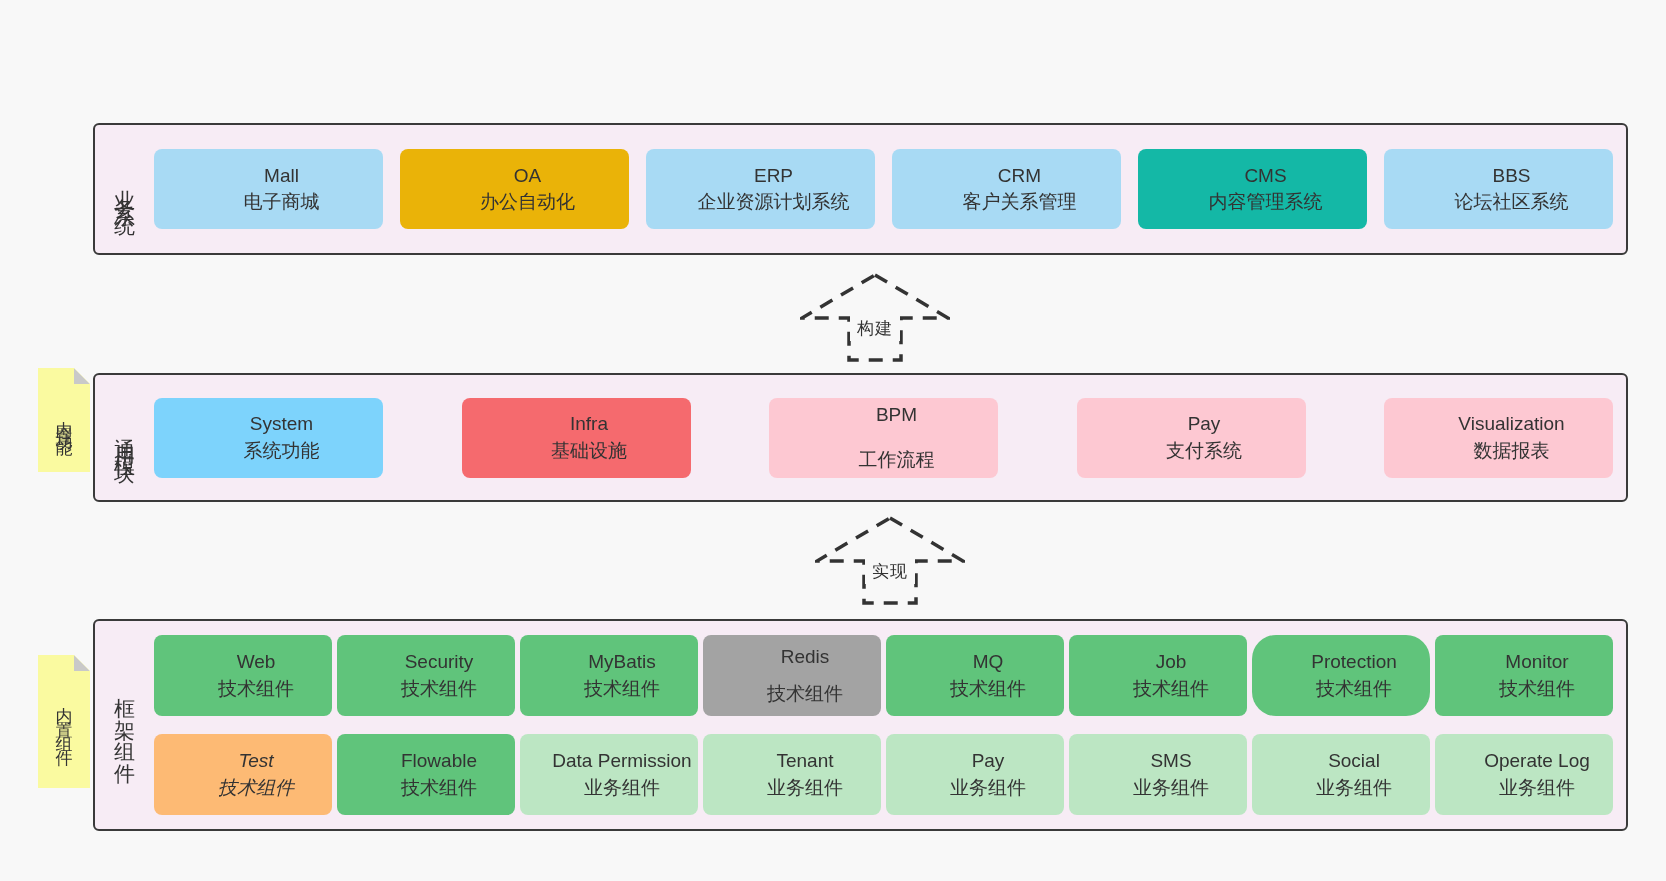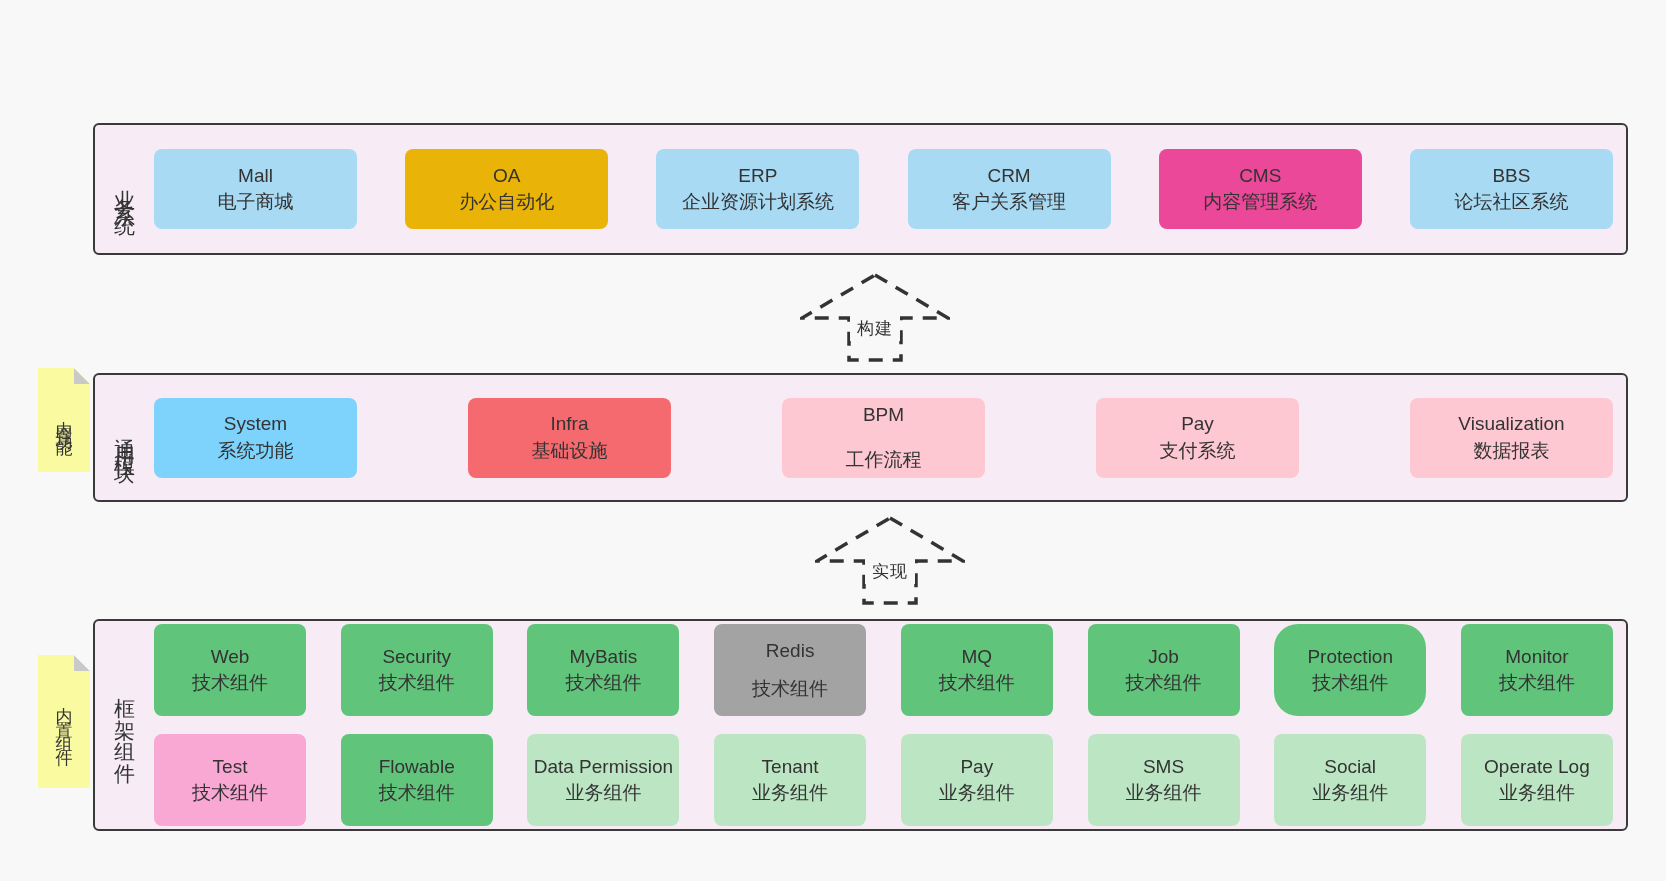--- a/index.html
+++ b/index.html
@@ -41,23 +41,23 @@
     padding-right:13px;
   }
   .box-row{
     display:flex;justify-content:space-between;
   }
   .box{
     width:203px;height:80px;
     border-radius:8px;
     display:flex;flex-direction:column;align-items:center;justify-content:center;
     text-align:center;
-    font-size:19px;line-height:1.38;
-  }
-  .layer-3 .box{width:152px;height:92px;}
+    font-size:19px;line-height:1.38;padding-left:26px;
+  }
+  .layer-3 .box{width:152px;height:81px;}
   .sticky{
     position:absolute;
     left:38px;width:52px;
     background:#fafaa0;
     clip-path:polygon(0 0, calc(100% - 16px) 0, 100% 16px, 100% 100%, 0 100%);
     display:flex;align-items:center;justify-content:center;
     font-size:17px;
   }
   .sticky span{
     writing-mode:vertical-rl;
@@ -109,21 +109,21 @@
           <div class="box-subtitle">办公自动化</div>
         </div>
         <div class="box" style="background: rgb(168, 218, 244);">
           <div class="box-title">ERP</div>
           <div class="box-subtitle">企业资源计划系统</div>
         </div>
         <div class="box" style="background: rgb(168, 218, 244);">
           <div class="box-title">CRM</div>
           <div class="box-subtitle">客户关系管理</div>
         </div>
-        <div class="box" style="background: #ec4899;">
+        <div class="box" style="background: #14b8a6;">
           <div class="box-title">CMS</div>
           <div class="box-subtitle">内容管理系统</div>
         </div>
         <div class="box" style="background: rgb(168, 218, 244);">
           <div class="box-title">BBS</div>
           <div class="box-subtitle">论坛社区系统</div>
         </div>
       </div>
     </div>
 </div>
@@ -209,21 +209,21 @@
         <div class="box" style="background: rgb(96, 196, 123); border-radius: 24px;">
           <div class="box-title">Protection</div>
           <div class="box-subtitle">技术组件</div>
         </div>
         <div class="box" style="background: rgb(96, 196, 123);">
           <div class="box-title">Monitor</div>
           <div class="box-subtitle">技术组件</div>
         </div>
       </div>
       <div class="box-row">
-        <div class="box" style="background: #f9a8d4;">
+        <div class="box" style="background: #fdba74; font-style: italic;">
           <div class="box-title">Test</div>
           <div class="box-subtitle">技术组件</div>
         </div>
         <div class="box" style="background: rgb(96, 196, 123);">
           <div class="box-title">Flowable</div>
           <div class="box-subtitle">技术组件</div>
         </div>
         <div class="box" style="background: rgb(188, 230, 195);">
           <div class="box-title">Data Permission</div>
           <div class="box-subtitle">业务组件</div>

